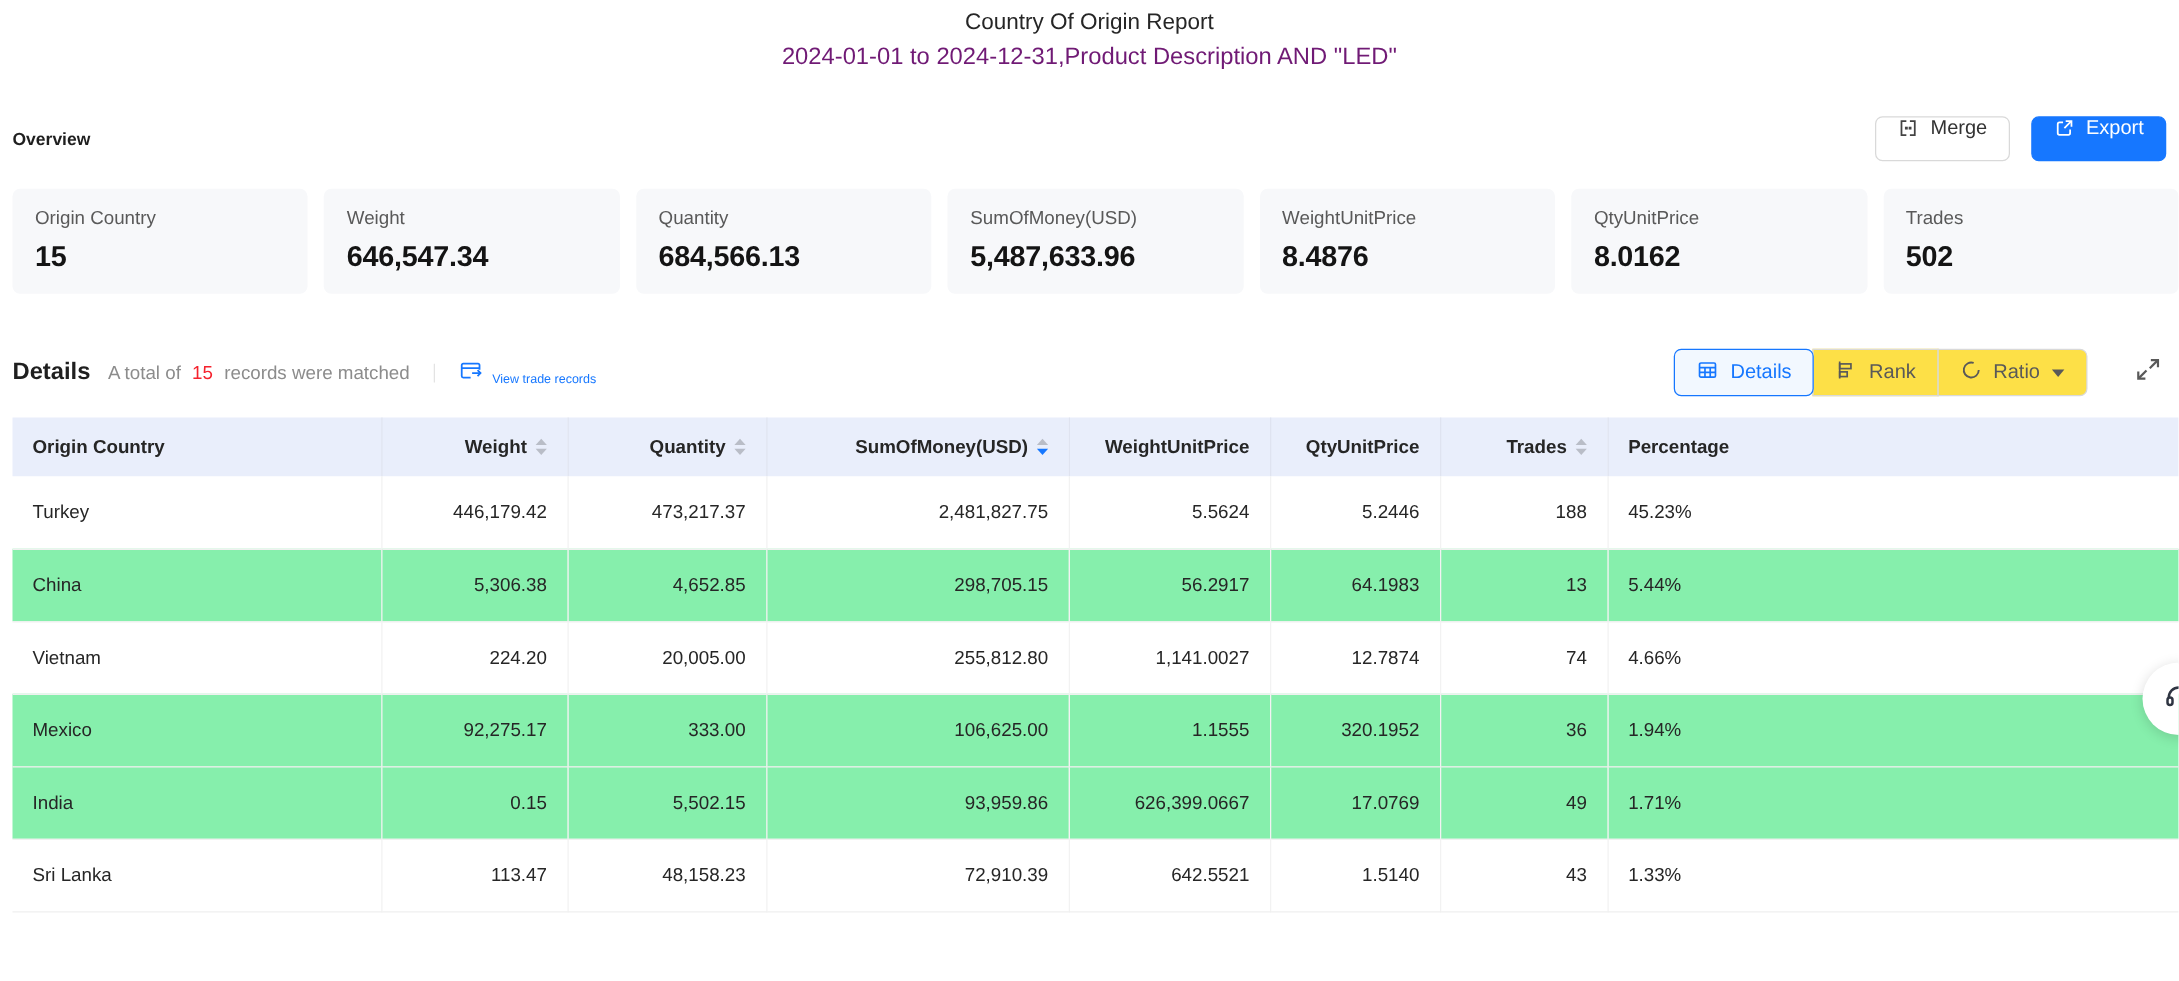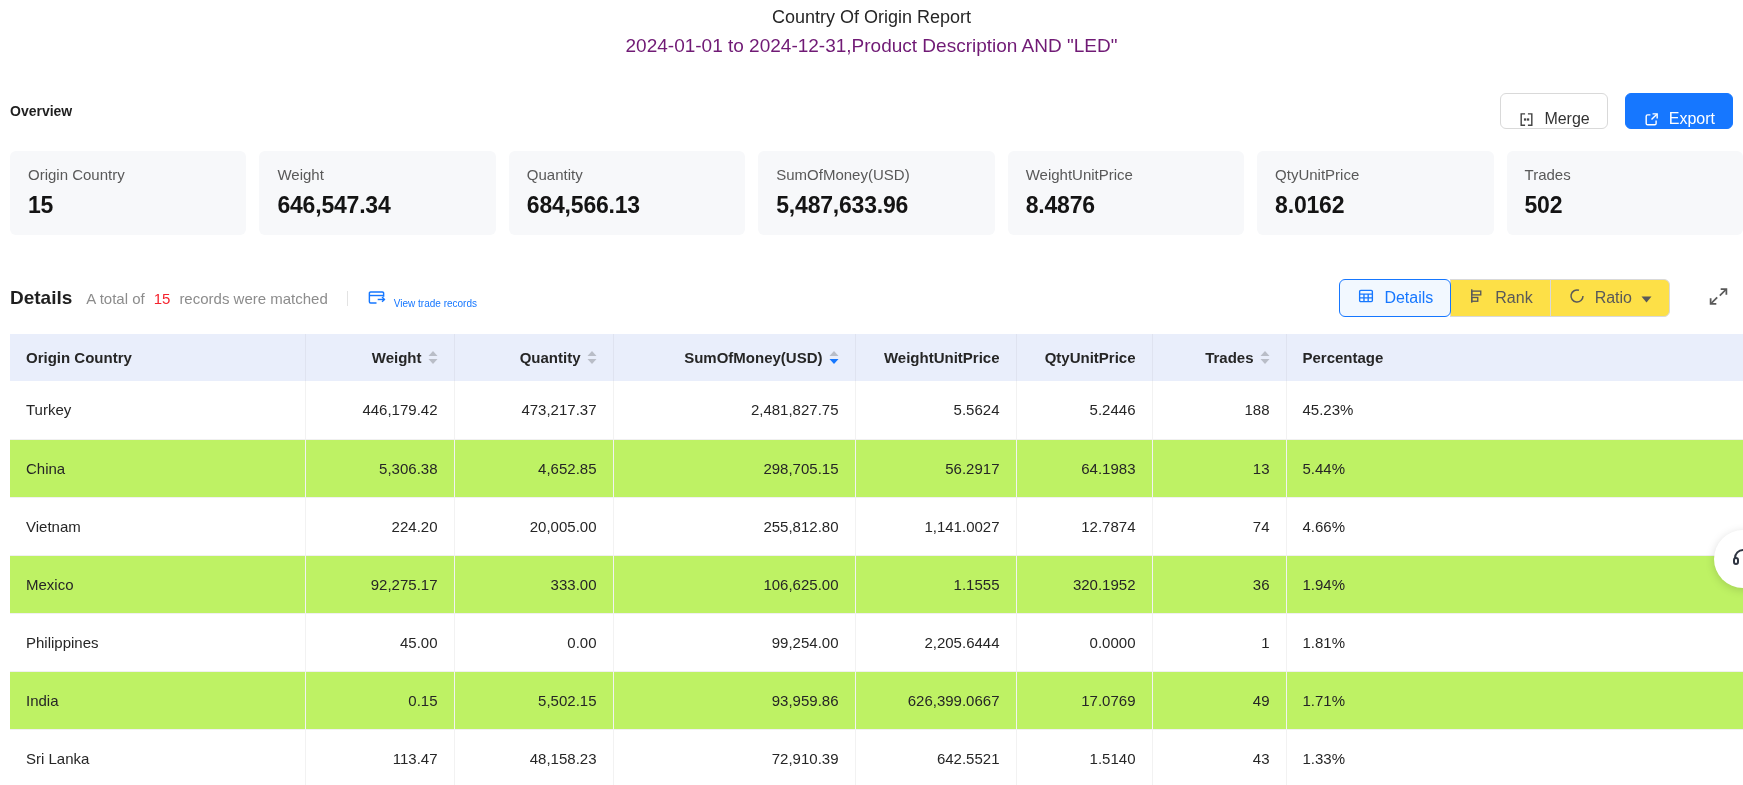--- a/index.html
+++ b/index.html
@@ -7,21 +7,21 @@
     position:relative;width:1743px;height:785px;overflow:hidden;background:#fff;
     font-family:"Liberation Sans", sans-serif;color:#262626;
   }
   
   .report-title{padding-top:7px;text-align:center;font-size:18px;font-weight:500;color:#262626;}
   .report-subtitle{margin-top:7px;text-align:center;font-size:19px;font-weight:400;color:#701a75;}
   
   .toolbar-row{display:flex;align-items:center;justify-content:space-between;margin:36px 10px 0 10px;height:36px;}
   .overview-heading{font-size:14px;font-weight:700;color:#1f1f1f;}
   .toolbar-buttons{display:flex;gap:17px;}
-  .btn{display:flex;align-items:flex-end;gap:9px;height:36px;padding:0 17px;border-radius:6px;
+  .btn{display:flex;align-items:flex-start;gap:9px;height:36px;padding:0 17px;border-radius:6px;
        font-size:16px;cursor:pointer;box-sizing:border-box;border:1px solid #d9d9d9;background:#fff;color:#333;}
   .btn svg{display:block;}
   .btn-export{background:var(--accent,#1677ff);border-color:var(--accent,#1677ff);color:#fff;}
   
   .cards{display:flex;gap:13px;margin:22px 0 0 10px;margin-right:0;}
   .card{flex:1;height:84px;background:var(--card_bg,#f7f8fa);border-radius:6px;padding:15px 18px;box-sizing:border-box;}
   .card-label{font-size:15px;color:#595959;}
   .card-value{margin-top:9px;font-size:23px;font-weight:700;color:#141414;letter-spacing:-0.2px;}
   
   .details-row{display:flex;align-items:center;margin:44px 10px 0 10px;height:38px;}
@@ -47,21 +47,21 @@
   .data-table th:last-child{border-right:none;}
   .data-table th .th-inner{display:flex;align-items:center;gap:6px;}
   .data-table th.num .th-inner{justify-content:flex-end;}
   .data-table th .sort{display:inline-flex;cursor:pointer;}
   .data-table td{
     height:58px;font-size:15px;color:#262626;border-bottom:1px solid #f0f0f0;border-right:1px solid #f2f2f2;
     padding:0 16px;box-sizing:border-box;white-space:nowrap;
   }
   .data-table td:last-child{border-right:none;}
   .data-table td.num{text-align:right;}
-  .data-table tr.striped td{background:#bef264;}
+  .data-table tr.striped td{background:#86efac;}
   
   .fab{position:absolute;top:530px;right:-29px;width:58px;height:58px;border-radius:50%;background:#fff;
        box-shadow:0 2px 10px rgba(0,0,0,0.15);display:flex;align-items:center;justify-content:center;cursor:pointer;z-index:5;}
 </style>
 </head>
 <body>
 
 <div class="page">
 
   <div class="report-title">Country Of Origin Report</div>
@@ -300,30 +300,20 @@
         <tr class="striped">
           <td>Mexico</td>
           <td class="num">92,275.17</td>
           <td class="num">333.00</td>
           <td class="num">106,625.00</td>
           <td class="num">1.1555</td>
           <td class="num">320.1952</td>
           <td class="num">36</td>
           <td>1.94%</td>
         </tr>
-        <tr>
-          <td>Philippines</td>
-          <td class="num">45.00</td>
-          <td class="num">0.00</td>
-          <td class="num">99,254.00</td>
-          <td class="num">2,205.6444</td>
-          <td class="num">0.0000</td>
-          <td class="num">1</td>
-          <td>1.81%</td>
-        </tr>
         <tr class="striped">
           <td>India</td>
           <td class="num">0.15</td>
           <td class="num">5,502.15</td>
           <td class="num">93,959.86</td>
           <td class="num">626,399.0667</td>
           <td class="num">17.0769</td>
           <td class="num">49</td>
           <td>1.71%</td>
         </tr>

